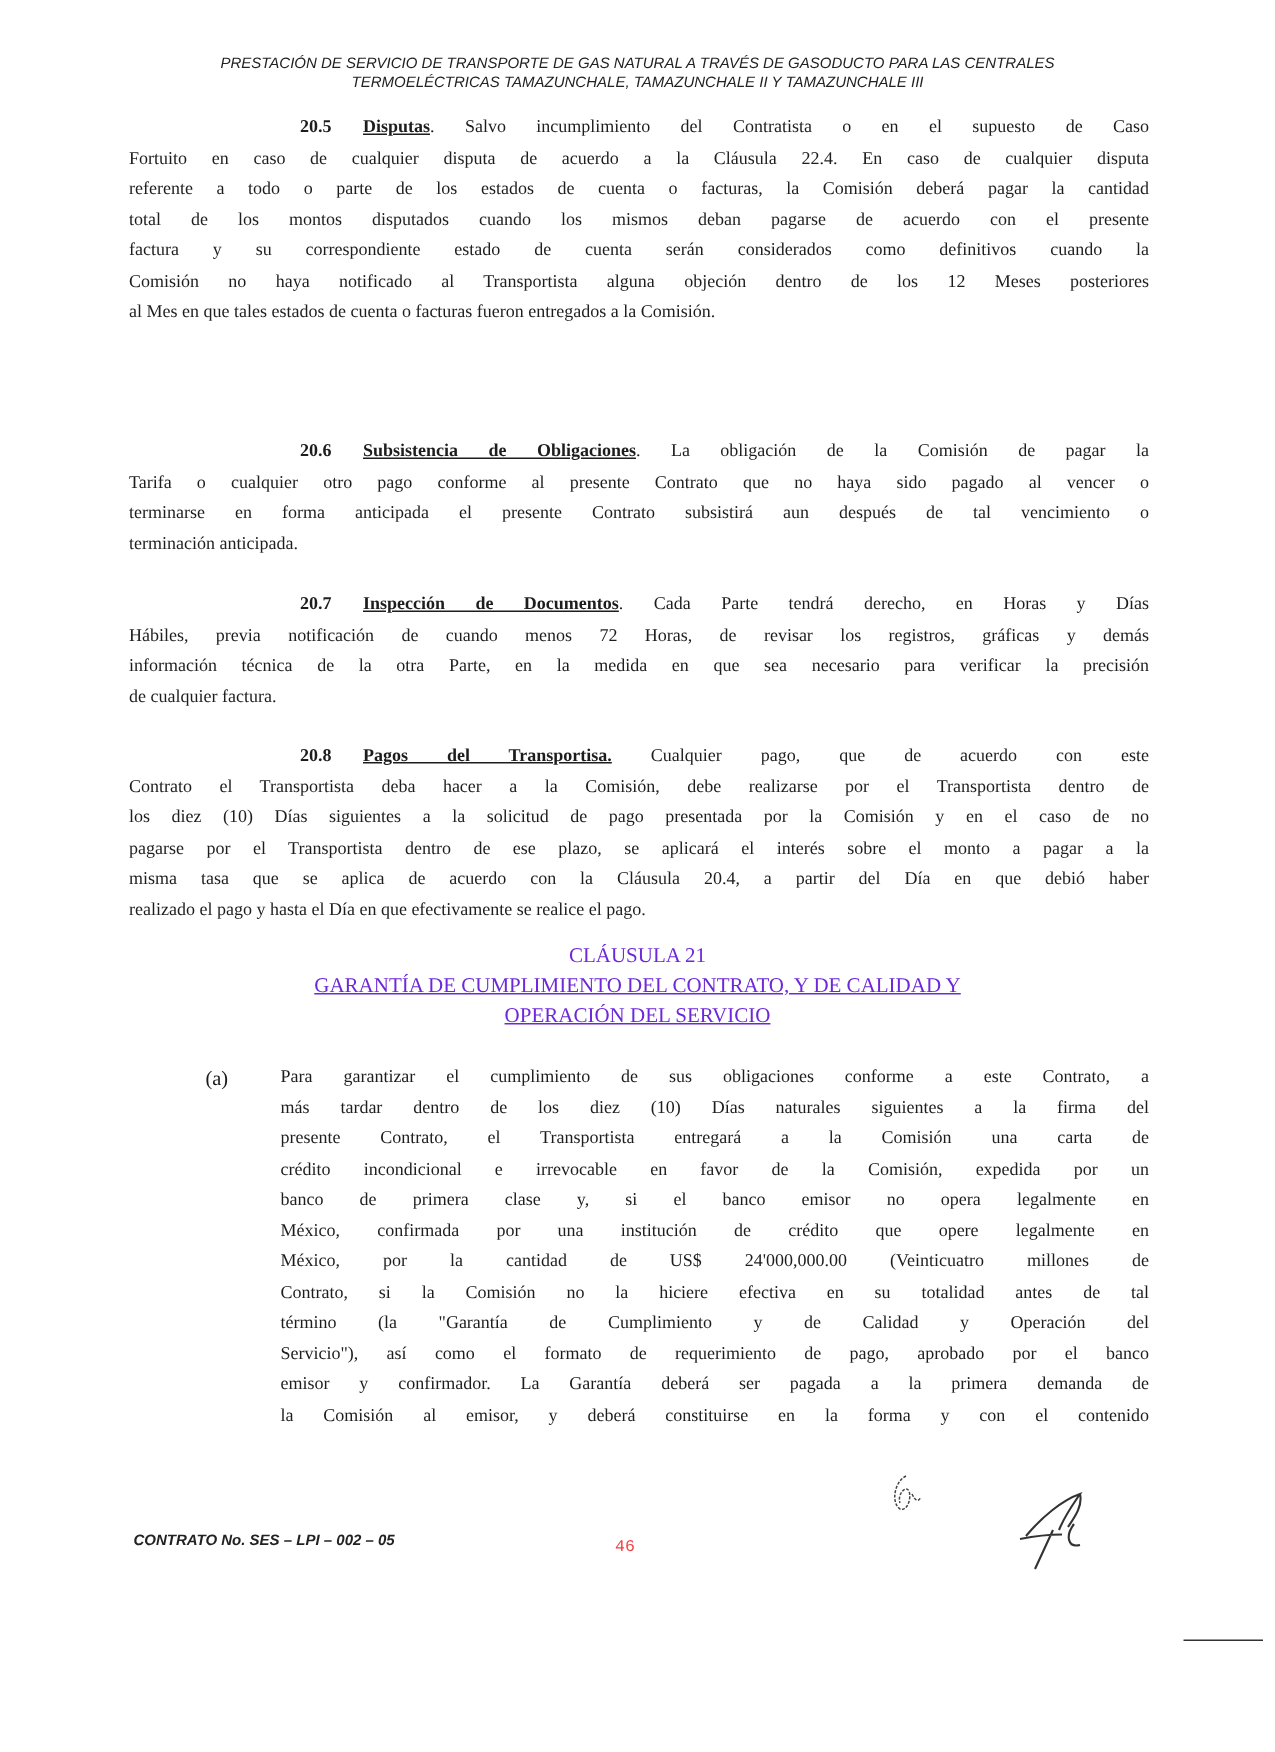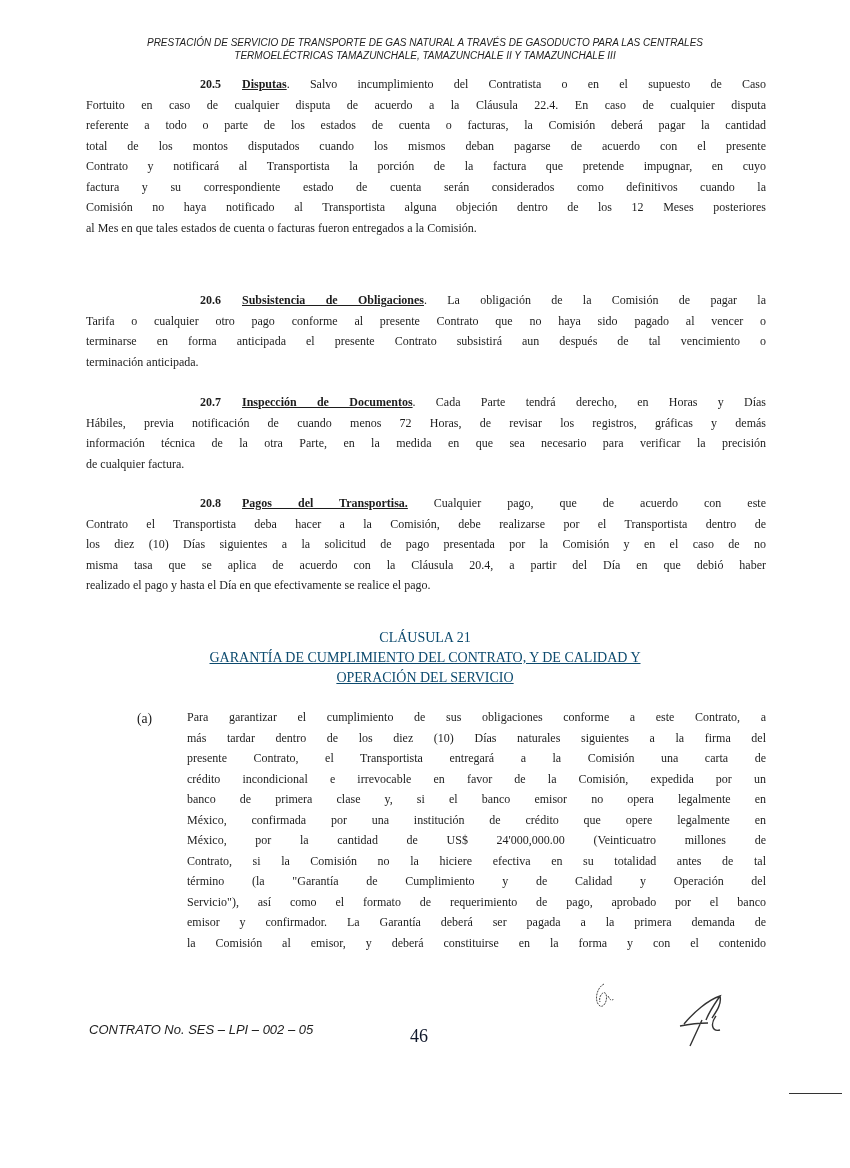--- a/index.html
+++ b/index.html
@@ -12,47 +12,46 @@
   .body-text {
     font-family: "Liberation Serif", serif; font-size: 12px; line-height: 20.5px; color: #1d1d1d;
   }
   .para { position: absolute; left: 86px; width: 680px; text-align: justify; }
   .para .line { display: block; white-space: nowrap; text-align-last: justify; text-align: justify; }
   .para .line.last { text-align-last: left; }
   .sec-num { font-weight: bold; display: inline-block; margin-left: 114px; width: 42px; }
   .sec-title { font-weight: bold; text-decoration: underline; }
   .clause-heading {
     position: absolute; left: 110px; width: 630px; text-align: center;
-    font-family: "Liberation Serif", serif; font-size: 14px; line-height: 20px; color: #0c4a6e;
+    font-family: "Liberation Serif", serif; font-size: 14px; line-height: 20px; color: #6d28d9;
   }
   .clause-heading .u { text-decoration: underline; display: block; }
   .item-label { position: absolute; left: 137px; top: 711px; font-family: "Liberation Serif", serif; font-size: 13.6px; }
   .item-text { position: absolute; left: 187px; width: 579px; }
   .footer-contract {
     position: absolute; left: 89px; top: 1022px; font-family: "Liberation Sans", sans-serif;
-    font-style: italic; font-size: 13px; color: #222;
+    font-style: italic; font-size: 10px; color: #222; font-weight: bold;
   }
-  .footer-page { position: absolute; left: 410px; top: 1026px; font-family: Liberation Serif, serif; font-size: 18px; color: #0f172a; }
+  .footer-page { position: absolute; left: 410px; top: 1026px; font-family: Liberation Mono, monospace; font-size: 11px; color: #ef4444; }
   .sig { position: absolute; }
   .rule-line { position: absolute; left: 789px; top: 1093px; width: 53px; height: 1px; background: #333; }
 </style>
 </head>
 <body>
 
 <div class="page-header">
   <div>PRESTACIÓN DE SERVICIO DE TRANSPORTE DE GAS NATURAL A TRAVÉS DE GASODUCTO PARA LAS CENTRALES</div>
   <div>TERMOELÉCTRICAS TAMAZUNCHALE, TAMAZUNCHALE II Y TAMAZUNCHALE III</div>
 </div>
 
 <div class="para body-text" style="top:74px;">
   <span class="line"><span class="sec-num">20.5</span><span class="sec-title">Disputas</span><span>. Salvo incumplimiento del Contratista o en el supuesto de Caso</span></span>
   <span class="line">Fortuito en caso de cualquier disputa de acuerdo a la Cláusula 22.4. En caso de cualquier disputa</span>
   <span class="line">referente a todo o parte de los estados de cuenta o facturas, la Comisión deberá pagar la cantidad</span>
   <span class="line">total de los montos disputados cuando los mismos deban pagarse de acuerdo con el presente</span>
-  <span class="line">Contrato y notificará al Transportista la porción de la factura que pretende impugnar, en cuyo</span>
   <span class="line">factura y su correspondiente estado de cuenta serán considerados como definitivos cuando la</span>
   <span class="line">Comisión no haya notificado al Transportista alguna objeción dentro de los 12 Meses posteriores</span>
   <span class="line last">al Mes en que tales estados de cuenta o facturas fueron entregados a la Comisión.</span>
 </div>
 
 <div class="para body-text" style="top:290px;">
   <span class="line"><span class="sec-num">20.6</span><span class="sec-title">Subsistencia de Obligaciones</span><span>.  La obligación de la Comisión de pagar la</span></span>
   <span class="line">Tarifa o cualquier otro pago conforme al presente Contrato que no haya sido pagado al vencer o</span>
   <span class="line">terminarse en forma anticipada el presente Contrato subsistirá aun después de tal vencimiento o</span>
   <span class="line last">terminación anticipada.</span>
@@ -62,20 +61,21 @@
   <span class="line"><span class="sec-num">20.7</span><span class="sec-title">Inspección de Documentos</span><span>.  Cada Parte tendrá derecho, en Horas y Días</span></span>
   <span class="line">Hábiles, previa notificación de cuando menos 72 Horas, de revisar los registros, gráficas y demás</span>
   <span class="line">información técnica de la otra Parte, en la medida en que sea necesario para verificar la precisión</span>
   <span class="line last">de cualquier factura.</span>
 </div>
 
 <div class="para body-text" style="top:493px;">
   <span class="line"><span class="sec-num">20.8</span><span class="sec-title">Pagos del Transportisa.</span><span> Cualquier pago, que de acuerdo con este</span></span>
   <span class="line">Contrato el Transportista deba hacer a la Comisión, debe realizarse por el Transportista dentro de</span>
   <span class="line">los diez (10) Días siguientes a la solicitud de pago presentada por la Comisión y en el caso de no</span>
+  <span class="line">pagarse  por el Transportista dentro de ese plazo, se aplicará el interés sobre el monto a pagar a la</span>
   <span class="line">misma tasa que se aplica de acuerdo con la Cláusula 20.4, a partir del Día en que debió haber</span>
   <span class="line last">realizado el pago y hasta el Día en que efectivamente se realice el pago.</span>
 </div>
 
 <div class="clause-heading" style="top:628px;">
   <span style="display:block;">CLÁUSULA 21</span>
   <span class="u">GARANTÍA  DE CUMPLIMIENTO DEL CONTRATO, Y DE CALIDAD Y</span>
   <span class="u">OPERACIÓN DEL SERVICIO</span>
 </div>
 

